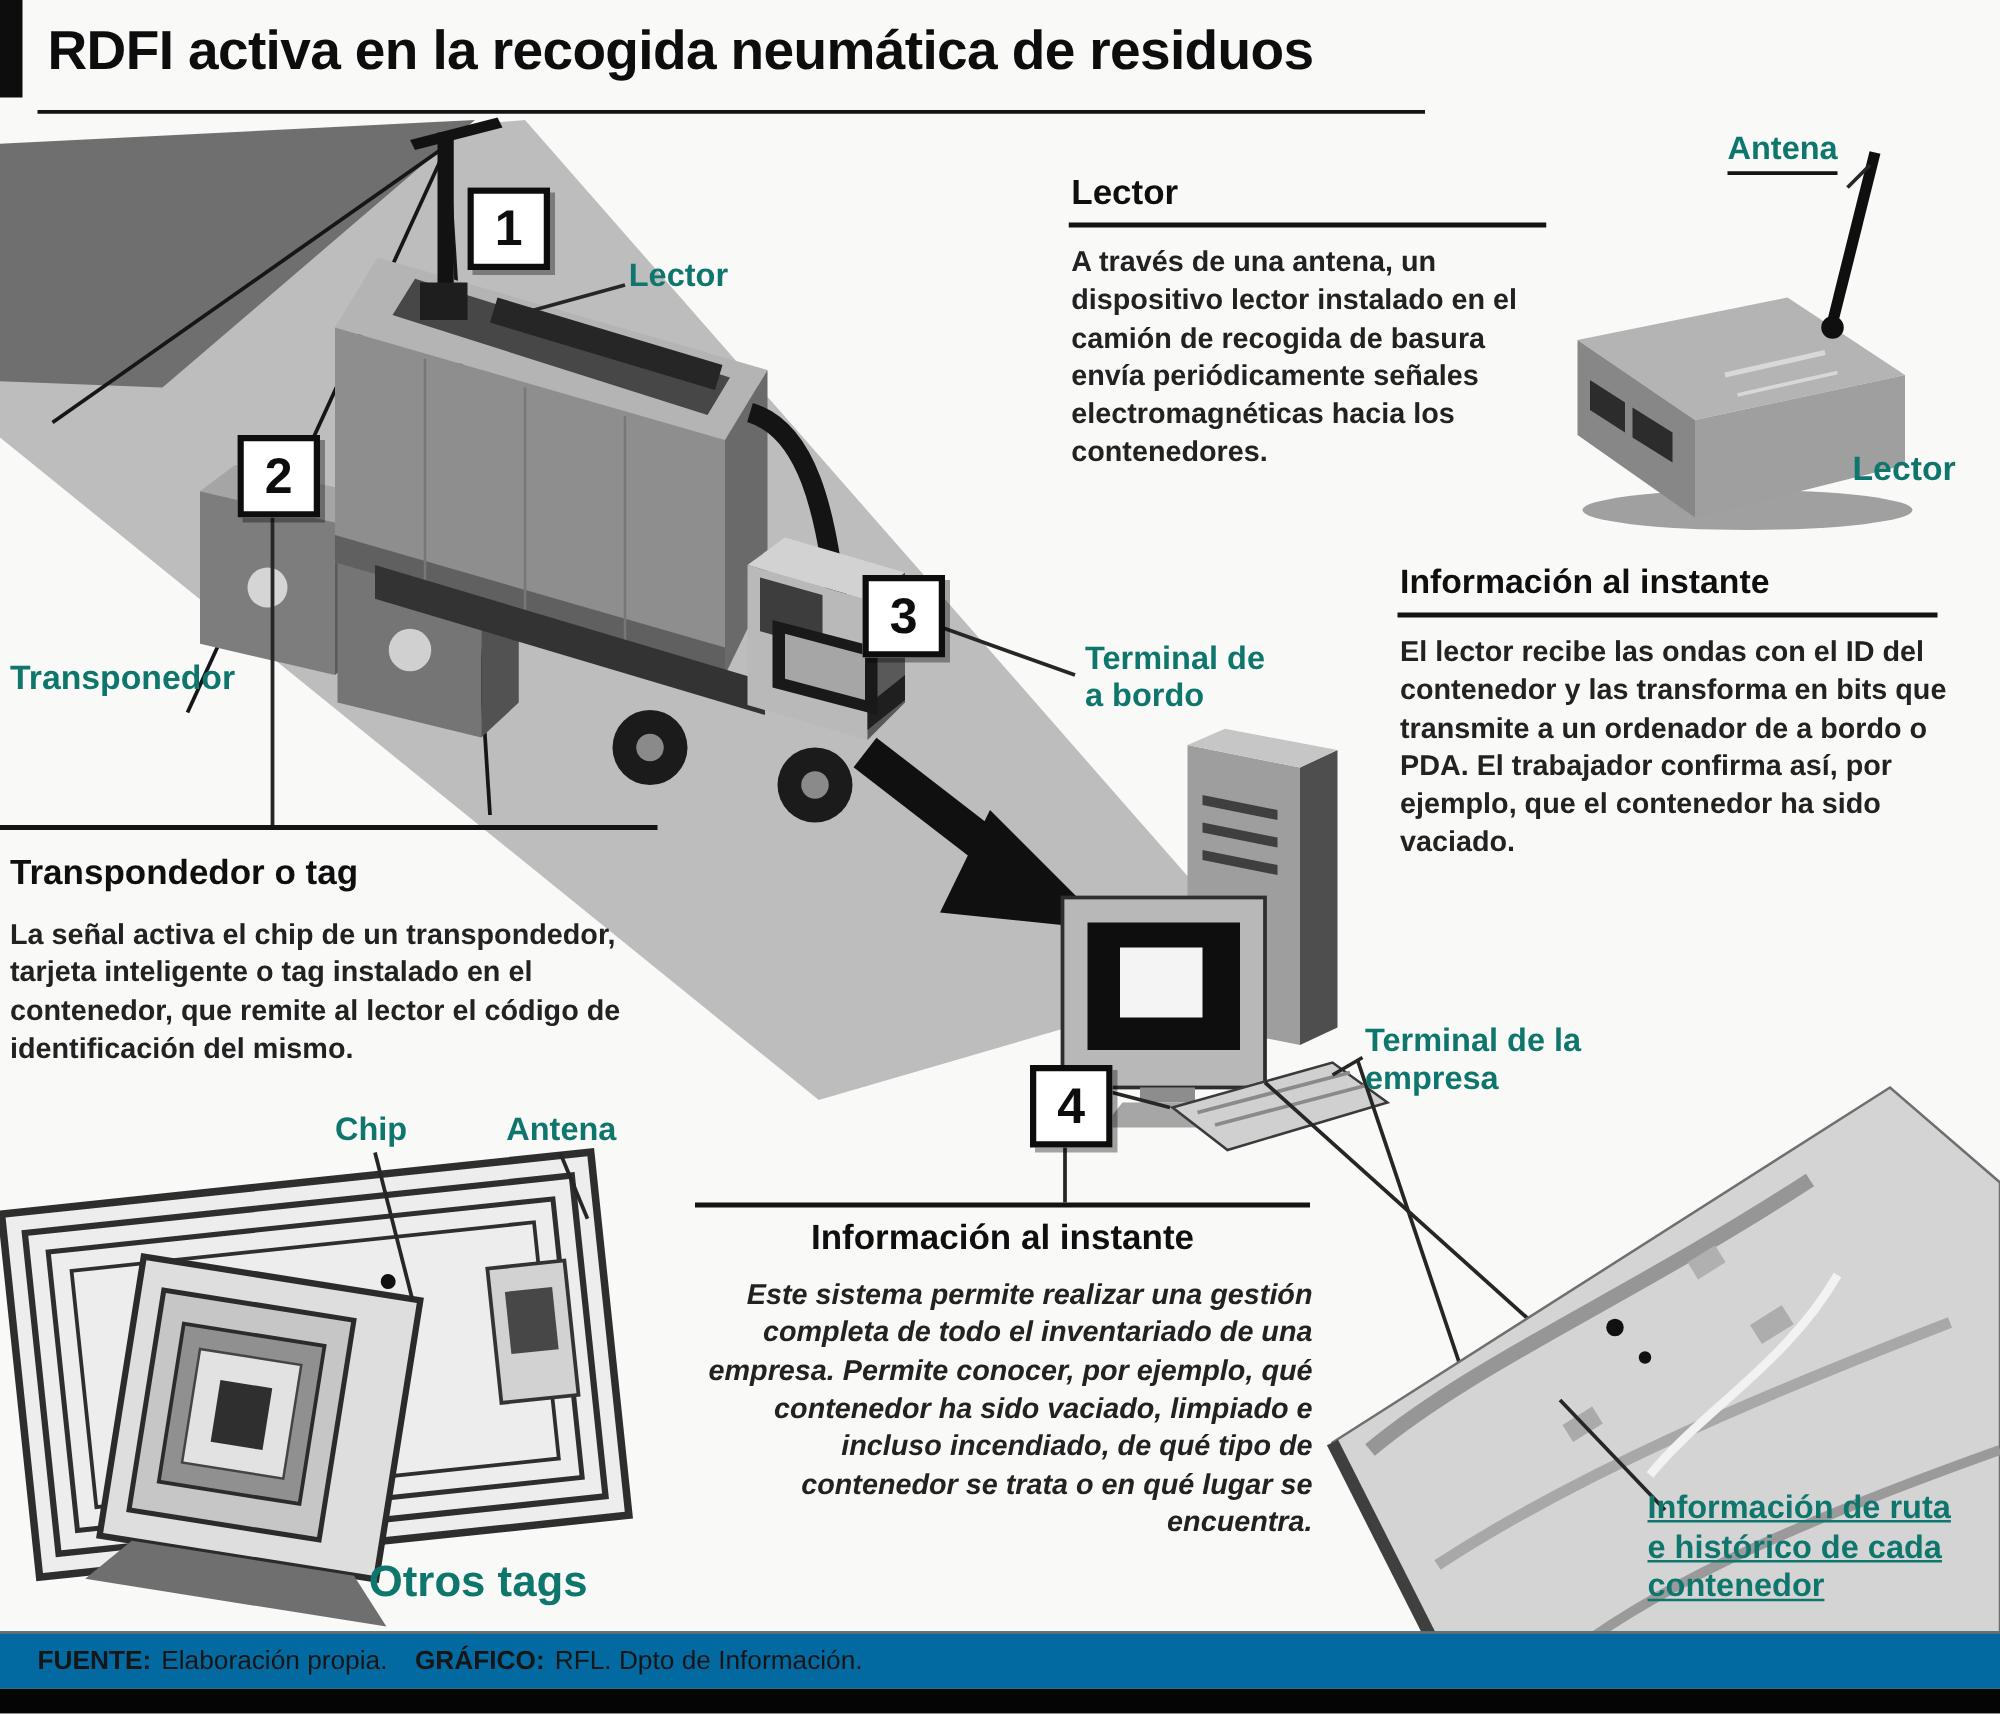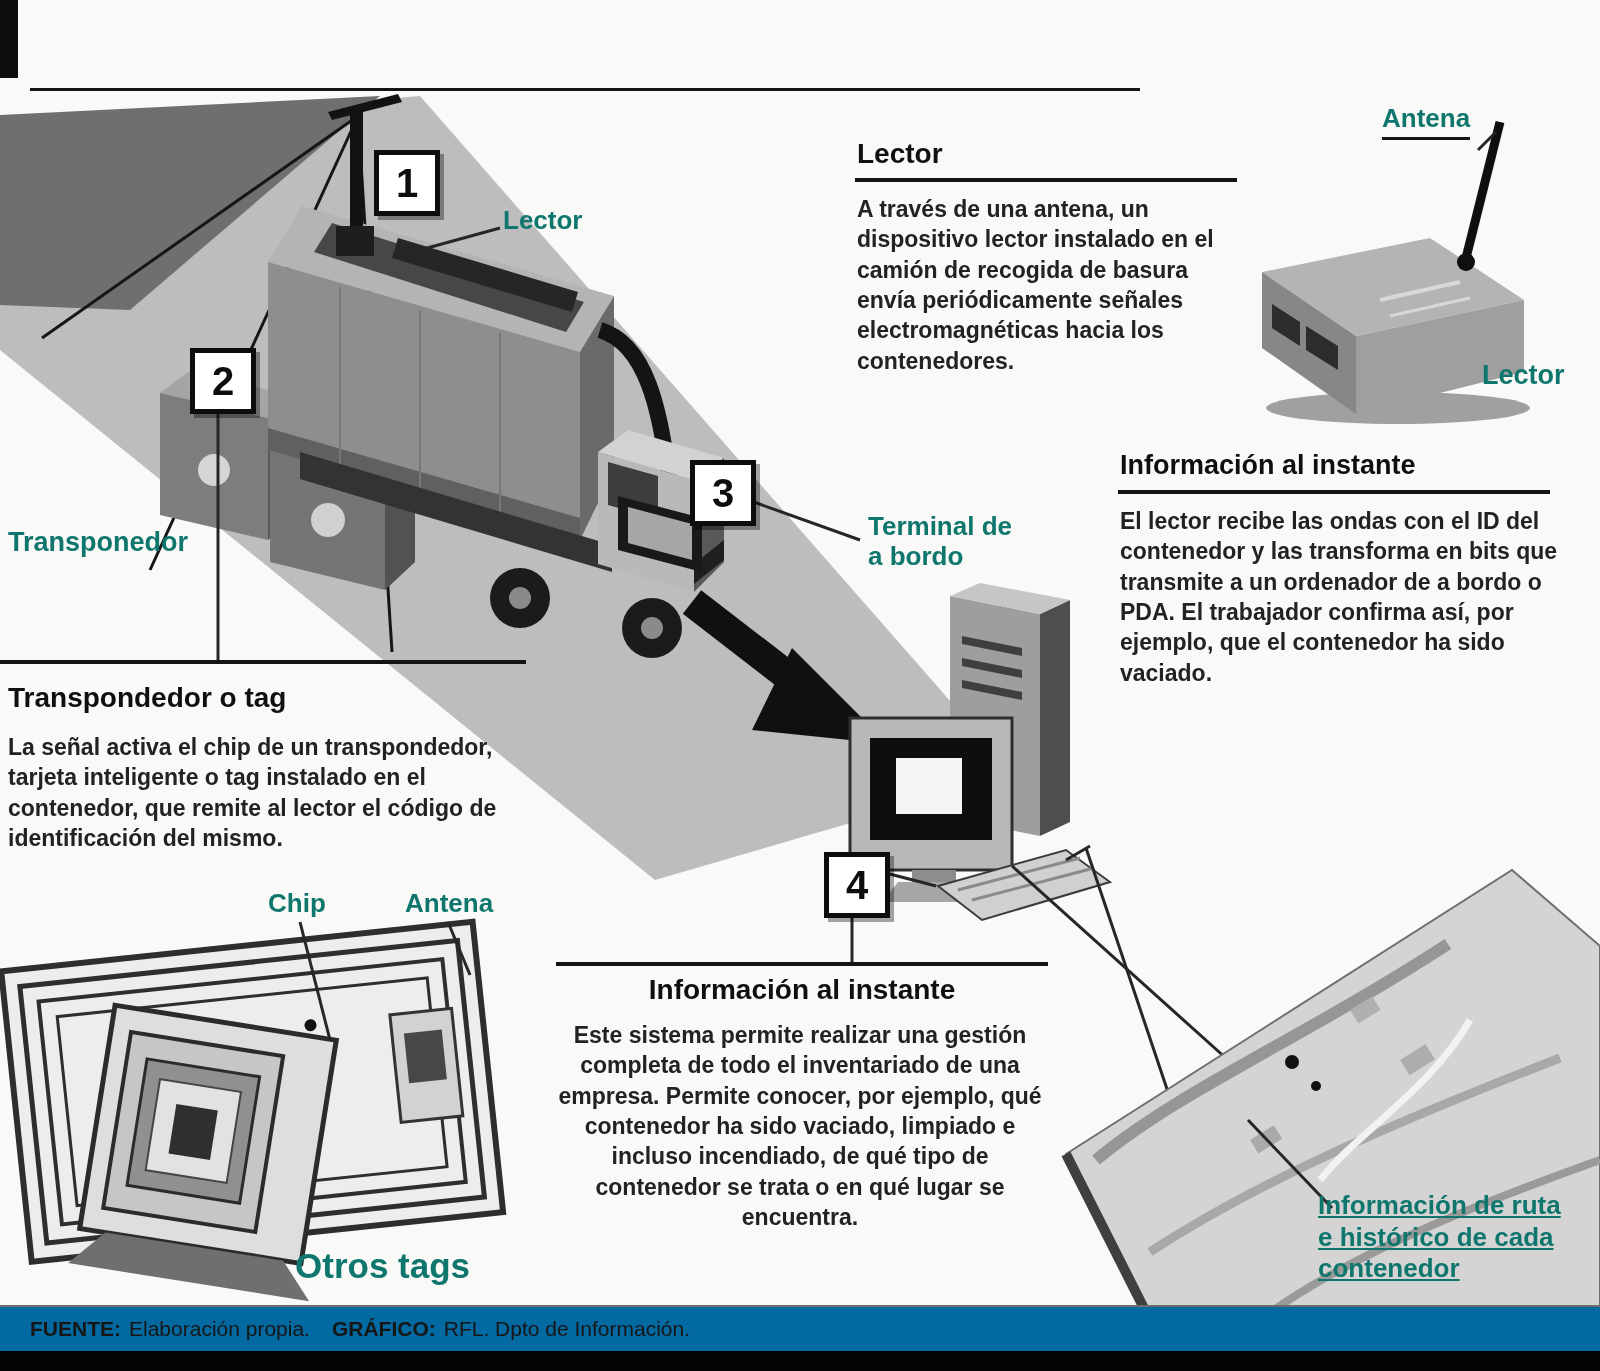--- a/index.html
+++ b/index.html
@@ -179,52 +179,54 @@
       <line x1="748" y1="500" x2="860" y2="540"></line>
       <line x1="852" y1="910" x2="852" y2="962"></line>
       <line x1="882" y1="872" x2="936" y2="886"></line>
       <line x1="1090" y1="846" x2="1066" y2="860"></line>
       <line x1="300" y1="922" x2="330" y2="1040"></line>
       <line x1="448" y1="922" x2="470" y2="975"></line>
     </g>
   </svg>
 
   <div class="title-tab"></div>
+  <div class="title">RDFI activa en la recogida neumática de residuos</div>
   <div class="rule" style="left:30px;top:88px;width:1110px;height:3px;"></div>
 
   <div class="badge" style="left:374px;top:150px;">1</div>
   <div class="badge" style="left:190px;top:348px;">2</div>
   <div class="badge" style="left:690px;top:460px;">3</div>
   <div class="badge" style="left:824px;top:852px;">4</div>
 
   <div class="lbl underlined" style="left:1382px;top:103px;">Antena</div>
   <div class="lbl" style="left:1482px;top:360px;font-size:27px;">Lector</div>
   <div class="lbl" style="left:503px;top:205px;">Lector</div>
   <div class="lbl" style="left:8px;top:527px;font-size:27px;">Transponedor</div>
   <div class="lbl" style="left:868px;top:512px;width:150px;line-height:1.15;">Terminal de a bordo</div>
+  <div class="lbl" style="left:1092px;top:818px;width:190px;line-height:1.15;">Terminal de la empresa</div>
   <div class="lbl" style="left:268px;top:888px;">Chip</div>
   <div class="lbl" style="left:405px;top:888px;">Antena</div>
   <div class="lbl" style="left:295px;top:1246px;font-size:35px;">Otros tags</div>
   <div class="lbl" style="left:1318px;top:1190px;width:258px;line-height:1.22;text-decoration:underline;">Información de ruta e histórico de cada contenedor</div>
 
   <div class="txt sec-h" style="left:857px;top:138px;">Lector</div>
   <div class="rule" style="left:855px;top:178px;width:382px;height:4px;"></div>
   <div class="txt sec-b" style="left:857px;top:194px;width:390px;">A través de una antena, un dispositivo lector instalado en el camión de recogida de basura envía periódicamente señales electromagnéticas hacia los contenedores.</div>
 
   <div class="txt sec-h" style="left:1120px;top:450px;font-size:27px;">Información al instante</div>
   <div class="rule" style="left:1118px;top:490px;width:432px;height:4px;"></div>
   <div class="txt sec-b" style="left:1120px;top:506px;width:440px;">El lector recibe las ondas con el ID del contenedor y las transforma en bits que transmite a un ordenador de a bordo o PDA. El trabajador confirma así, por ejemplo, que el contenedor ha sido vaciado.</div>
 
   <div class="rule" style="left:0px;top:660px;width:526px;height:4px;"></div>
   <div class="txt sec-h" style="left:8px;top:682px;">Transpondedor o tag</div>
   <div class="txt sec-b" style="left:8px;top:732px;width:522px;">La señal activa el chip de un transpondedor, tarjeta inteligente o tag instalado en el contenedor, que remite al lector el código de identificación del mismo.</div>
 
   <div class="rule" style="left:556px;top:962px;width:492px;height:4px;"></div>
   <div class="txt sec-h" style="left:556px;top:974px;width:492px;text-align:center;">Información al instante</div>
-  <div class="txt sec-b" style="left:550px;top:1020px;width:500px;text-align:center;">Este sistema permite realizar una gestión completa de todo el inventariado de una empresa. Permite conocer, por ejemplo, qué contenedor ha sido vaciado, limpiado e incluso incendiado, de qué tipo de contenedor se trata o en qué lugar se encuentra.</div>
+  <div class="txt sec-b" style="left:550px;top:1020px;width:500px;text-align:right;font-style:italic;">Este sistema permite realizar una gestión completa de todo el inventariado de una empresa. Permite conocer, por ejemplo, qué contenedor ha sido vaciado, limpiado e incluso incendiado, de qué tipo de contenedor se trata o en qué lugar se encuentra.</div>
 
   <div class="footer-band">
     <span class="b">FUENTE:</span>
     <span class="v">Elaboración propia.</span>
     <span class="b">GRÁFICO:</span>
     <span class="v">RFL. Dpto de Información.</span>
   </div>
   <div class="footer-black"></div>
 
 </div>

